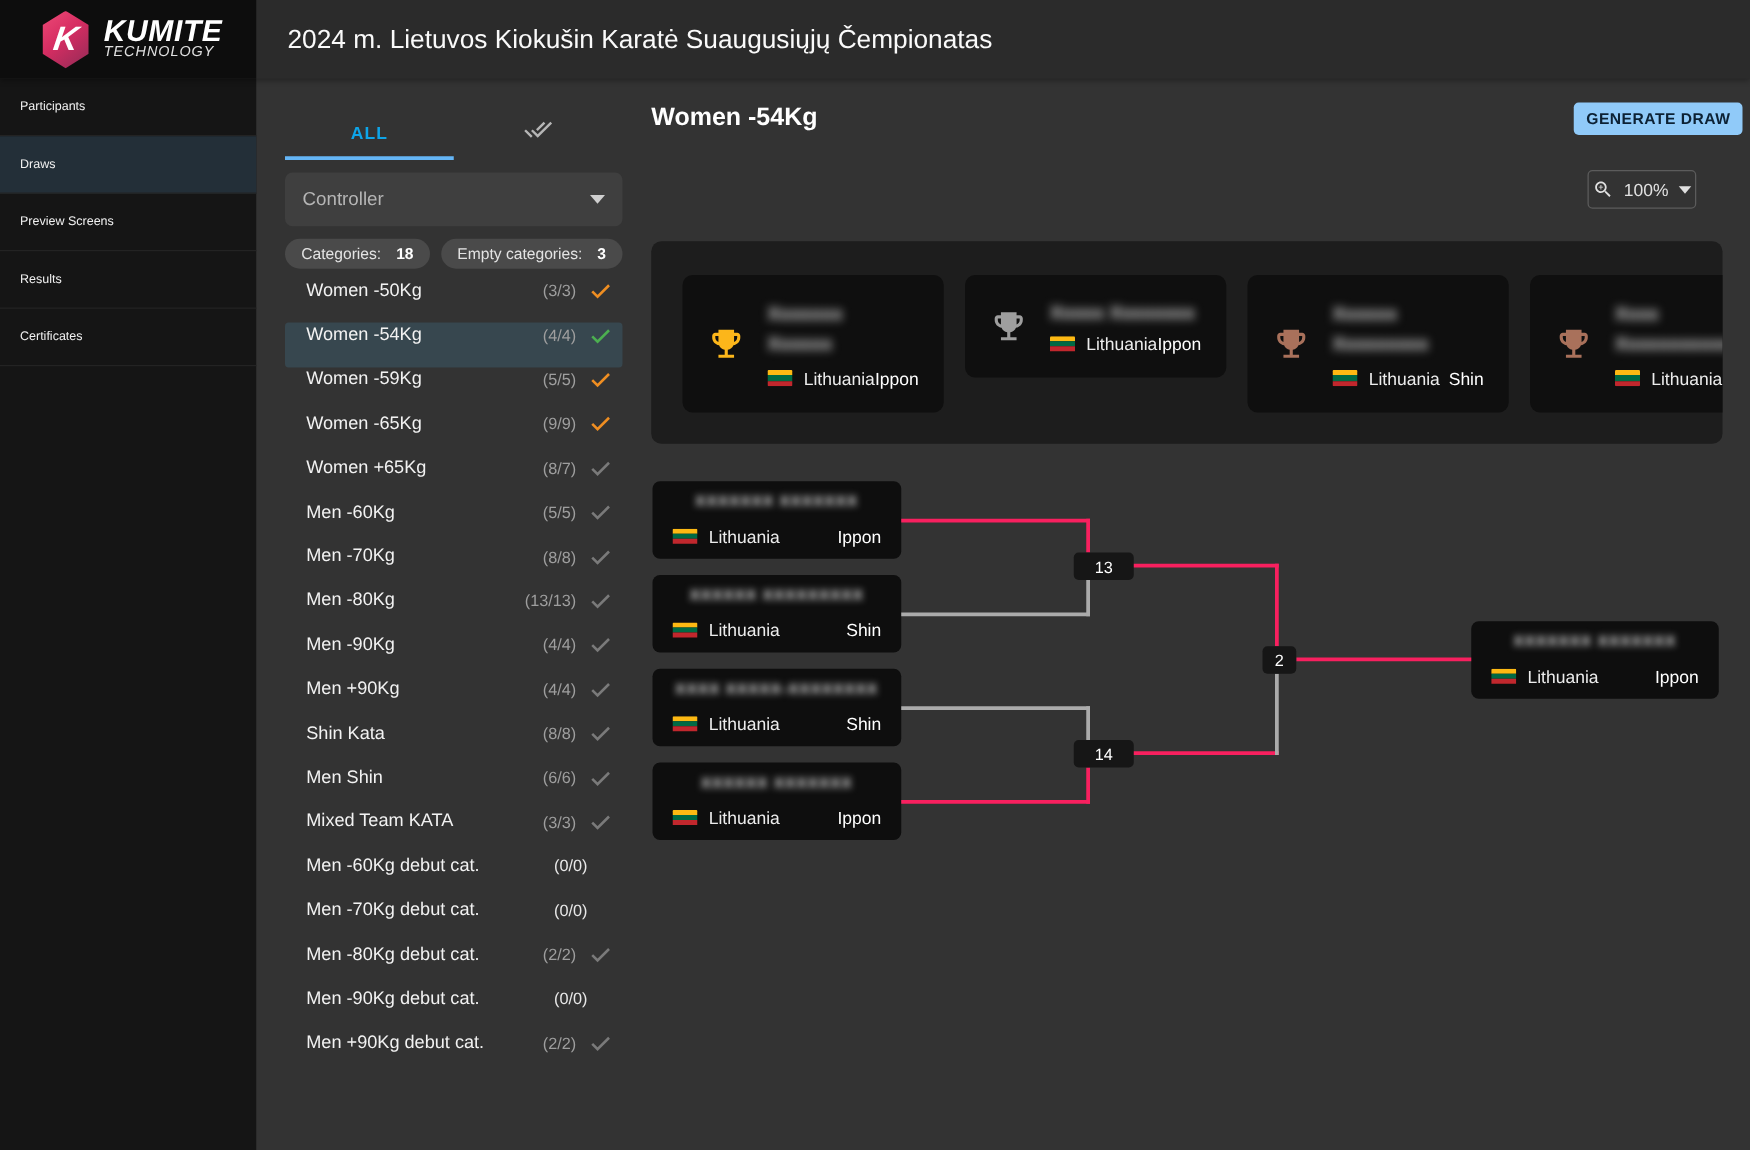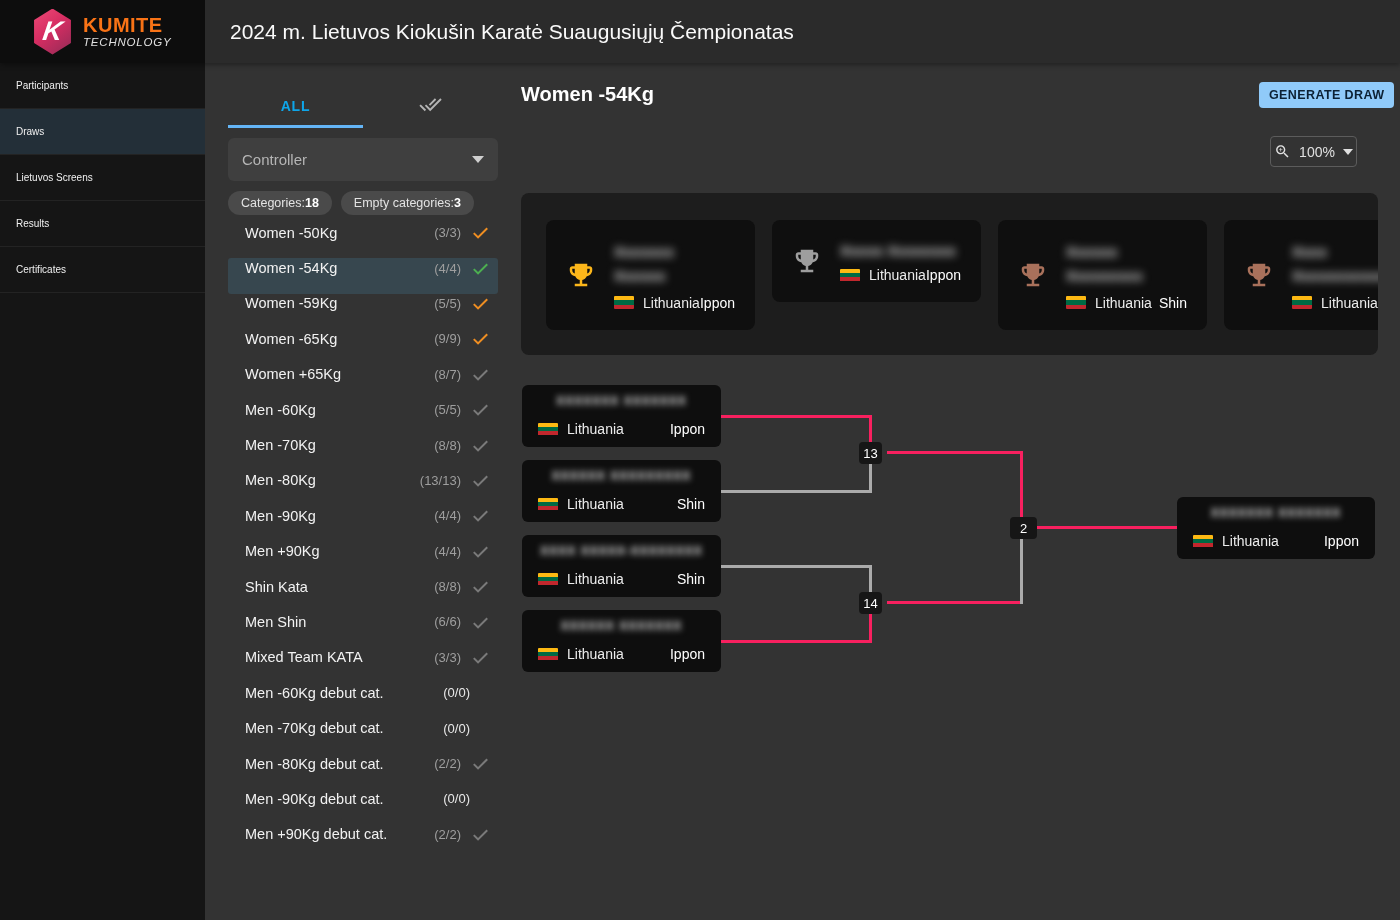--- a/index.html
+++ b/index.html
@@ -10,21 +10,21 @@
   
   .topbar{position:absolute;left:0;top:0;width:1400px;height:63px;background:#2b2b2b;
           box-shadow:0 2px 5px rgba(0,0,0,.35);z-index:6;}
   .logo-block{position:absolute;left:0;top:0;width:205px;height:63px;background:#0d0d0d;
               display:flex;align-items:center;padding-left:32px;gap:10px;}
   .hex{width:41px;height:46px;flex:none;
        clip-path:polygon(50% 0,95% 25%,95% 75%,50% 100%,5% 75%,5% 25%);
        background:linear-gradient(140deg,#ee4b77 0%,#d62d62 45%,#8e2b56 100%);
        display:flex;align-items:center;justify-content:center;}
   .hex span{color:#fff;font-weight:bold;font-style:italic;font-size:27px;transform:skewX(-8deg);}
-  .brand-name{color:#f97316;font-size:20px;font-weight:bold;letter-spacing:.5px;line-height:21px;}
+  .brand-name{color:#ffffff;font-size:24px;font-weight:bold;font-style:italic;letter-spacing:.5px;line-height:21px;}
   .brand-sub{color:#e0e0e0;font-size:11.5px;font-style:italic;letter-spacing:.8px;line-height:13px;}
   .topbar-title{position:absolute;left:230px;top:0;height:63px;display:flex;align-items:center;
                 font-size:21px;color:#fafafa;}
 
   
   .sidebar{position:absolute;left:0;top:63px;width:205px;height:857px;background:#151515;}
   .side-item{height:46px;display:flex;align-items:center;padding-left:16px;font-size:10px;
              color:#f0f0f0;border-bottom:1px solid #232323;cursor:pointer;}
   .side-item.active{background:#232f38;}
 
@@ -35,21 +35,21 @@
   .tab-all{color:#0ea5e9;font-weight:bold;font-size:14px;letter-spacing:.8px;}
   .tab-ind{position:absolute;left:0;bottom:0;width:135px;height:3px;background:#64b5f6;}
   .doneall{color:#b5b5b5;}
   .select{position:absolute;left:23px;top:75px;width:270px;height:43px;background:#3f3f3f;
           border-radius:6px;display:flex;align-items:center;padding:0 14px;color:#b5b5b5;
           font-size:15px;cursor:pointer;}
   .caret{margin-left:auto;width:0;height:0;border-left:6px solid transparent;
          border-right:6px solid transparent;border-top:7px solid #cfcfcf;}
   .chips{position:absolute;left:23px;top:128px;display:flex;gap:9px;}
   .chip{height:24px;padding:0 13px;border-radius:12px;background:#4a4a4a;display:flex;
-        align-items:center;font-size:12.5px;color:#e3e3e3;gap:0;white-space:nowrap;}
+        align-items:center;font-size:12.5px;color:#e3e3e3;gap:12px;white-space:nowrap;}
   .chip b{color:#fff;}
   .cat-list{position:absolute;left:23px;top:160px;width:270px;}
   .cat-row{height:35.4px;display:flex;align-items:center;padding:0 8px 16px 17px;font-size:14.5px;
            color:#f2f2f2;cursor:pointer;border-radius:3px;}
   .cat-row.selected{background:#37474f;}
   .cat-label{flex:1;white-space:nowrap;}
   .cat-count{font-size:13px;color:#9e9e9e;margin-right:9px;}
   .cat-count.none{color:#e8e8e8;margin-right:0;}
   .cat-check{width:20px;height:20px;display:flex;align-items:center;justify-content:center;}
   .cat-check.orange{color:#ef8e22;}
@@ -102,21 +102,21 @@
   .m-name{font-size:12px;font-weight:bold;letter-spacing:1px;color:#e6e6e6;filter:blur(3px);
           text-align:center;white-space:nowrap;line-height:17px;overflow:hidden;}
   .m-meta{display:flex;align-items:center;font-size:14px;color:#ececec;}
   .m-meta .country{margin-left:9px;}
   .m-meta .result{margin-left:auto;color:#fff;}
   .bl{position:absolute;z-index:1;}
   .bl.h{height:3px;}
   .bl.v{width:3px;}
   .pink{background:#f8205f;}
   .grey{background:#ababab;}
-  .bnode{position:absolute;width:23px;height:22px;background:#161616;border-radius:4px;color:#fff;
+  .bnode{position:absolute;width:48px;height:22px;background:#161616;border-radius:4px;color:#fff;
          font-size:13px;display:flex;align-items:center;justify-content:center;z-index:2;cursor:pointer;}
   .n13{left:859px;top:442px;}
   .n14{left:859px;top:592px;}
   .n2{left:1010px;top:517px;width:27px;}
 </style>
 </head>
 <body>
 
 <div id="app">
 
@@ -138,21 +138,21 @@
       <div class="side-item">
         <span>Participants</span>
       </div>
 
       <div class="side-item active">
         <span>Draws</span>
       </div>
 
 
       <div class="side-item">
-        <span>Lietuvos Screens</span>
+        <span>Preview Screens</span>
       </div>
 
       <div class="side-item">
         <span>Results</span>
       </div>
 
       <div class="side-item">
         <span>Certificates</span>
       </div>
     </nav>

